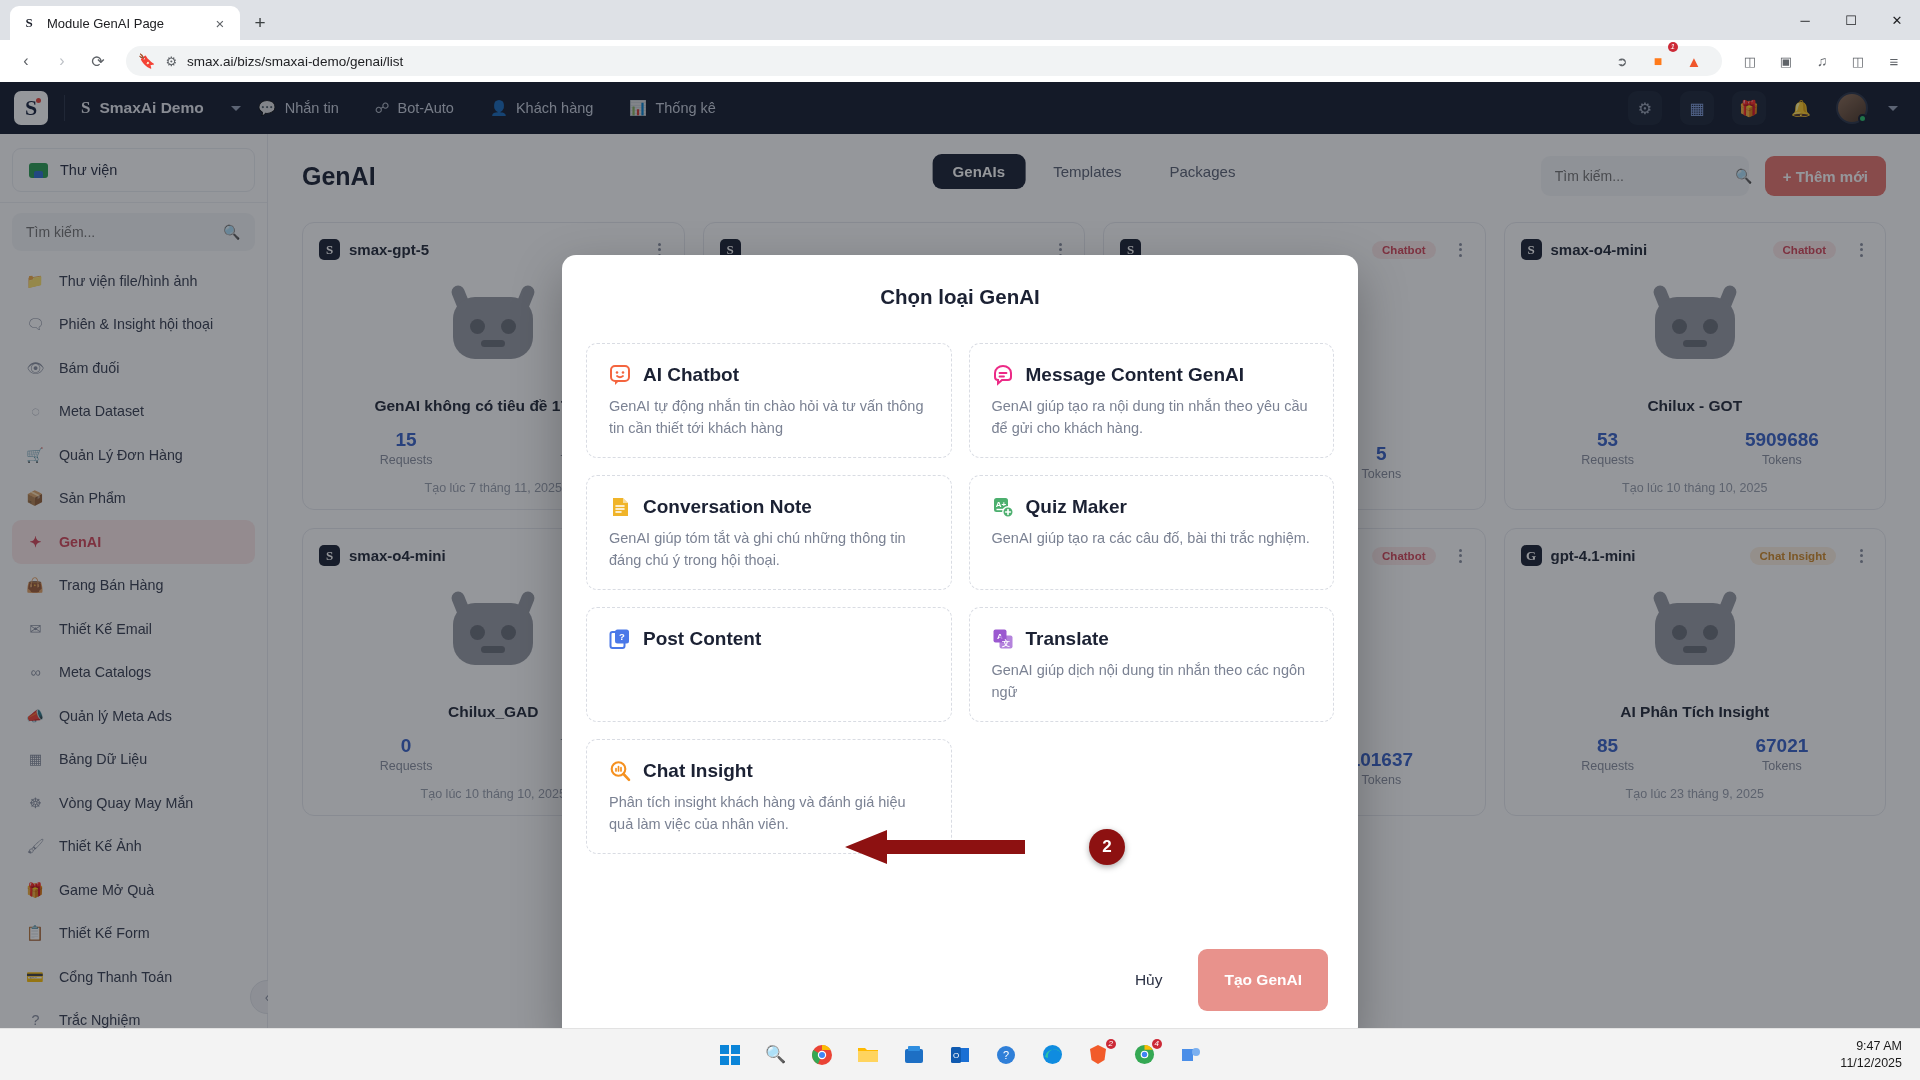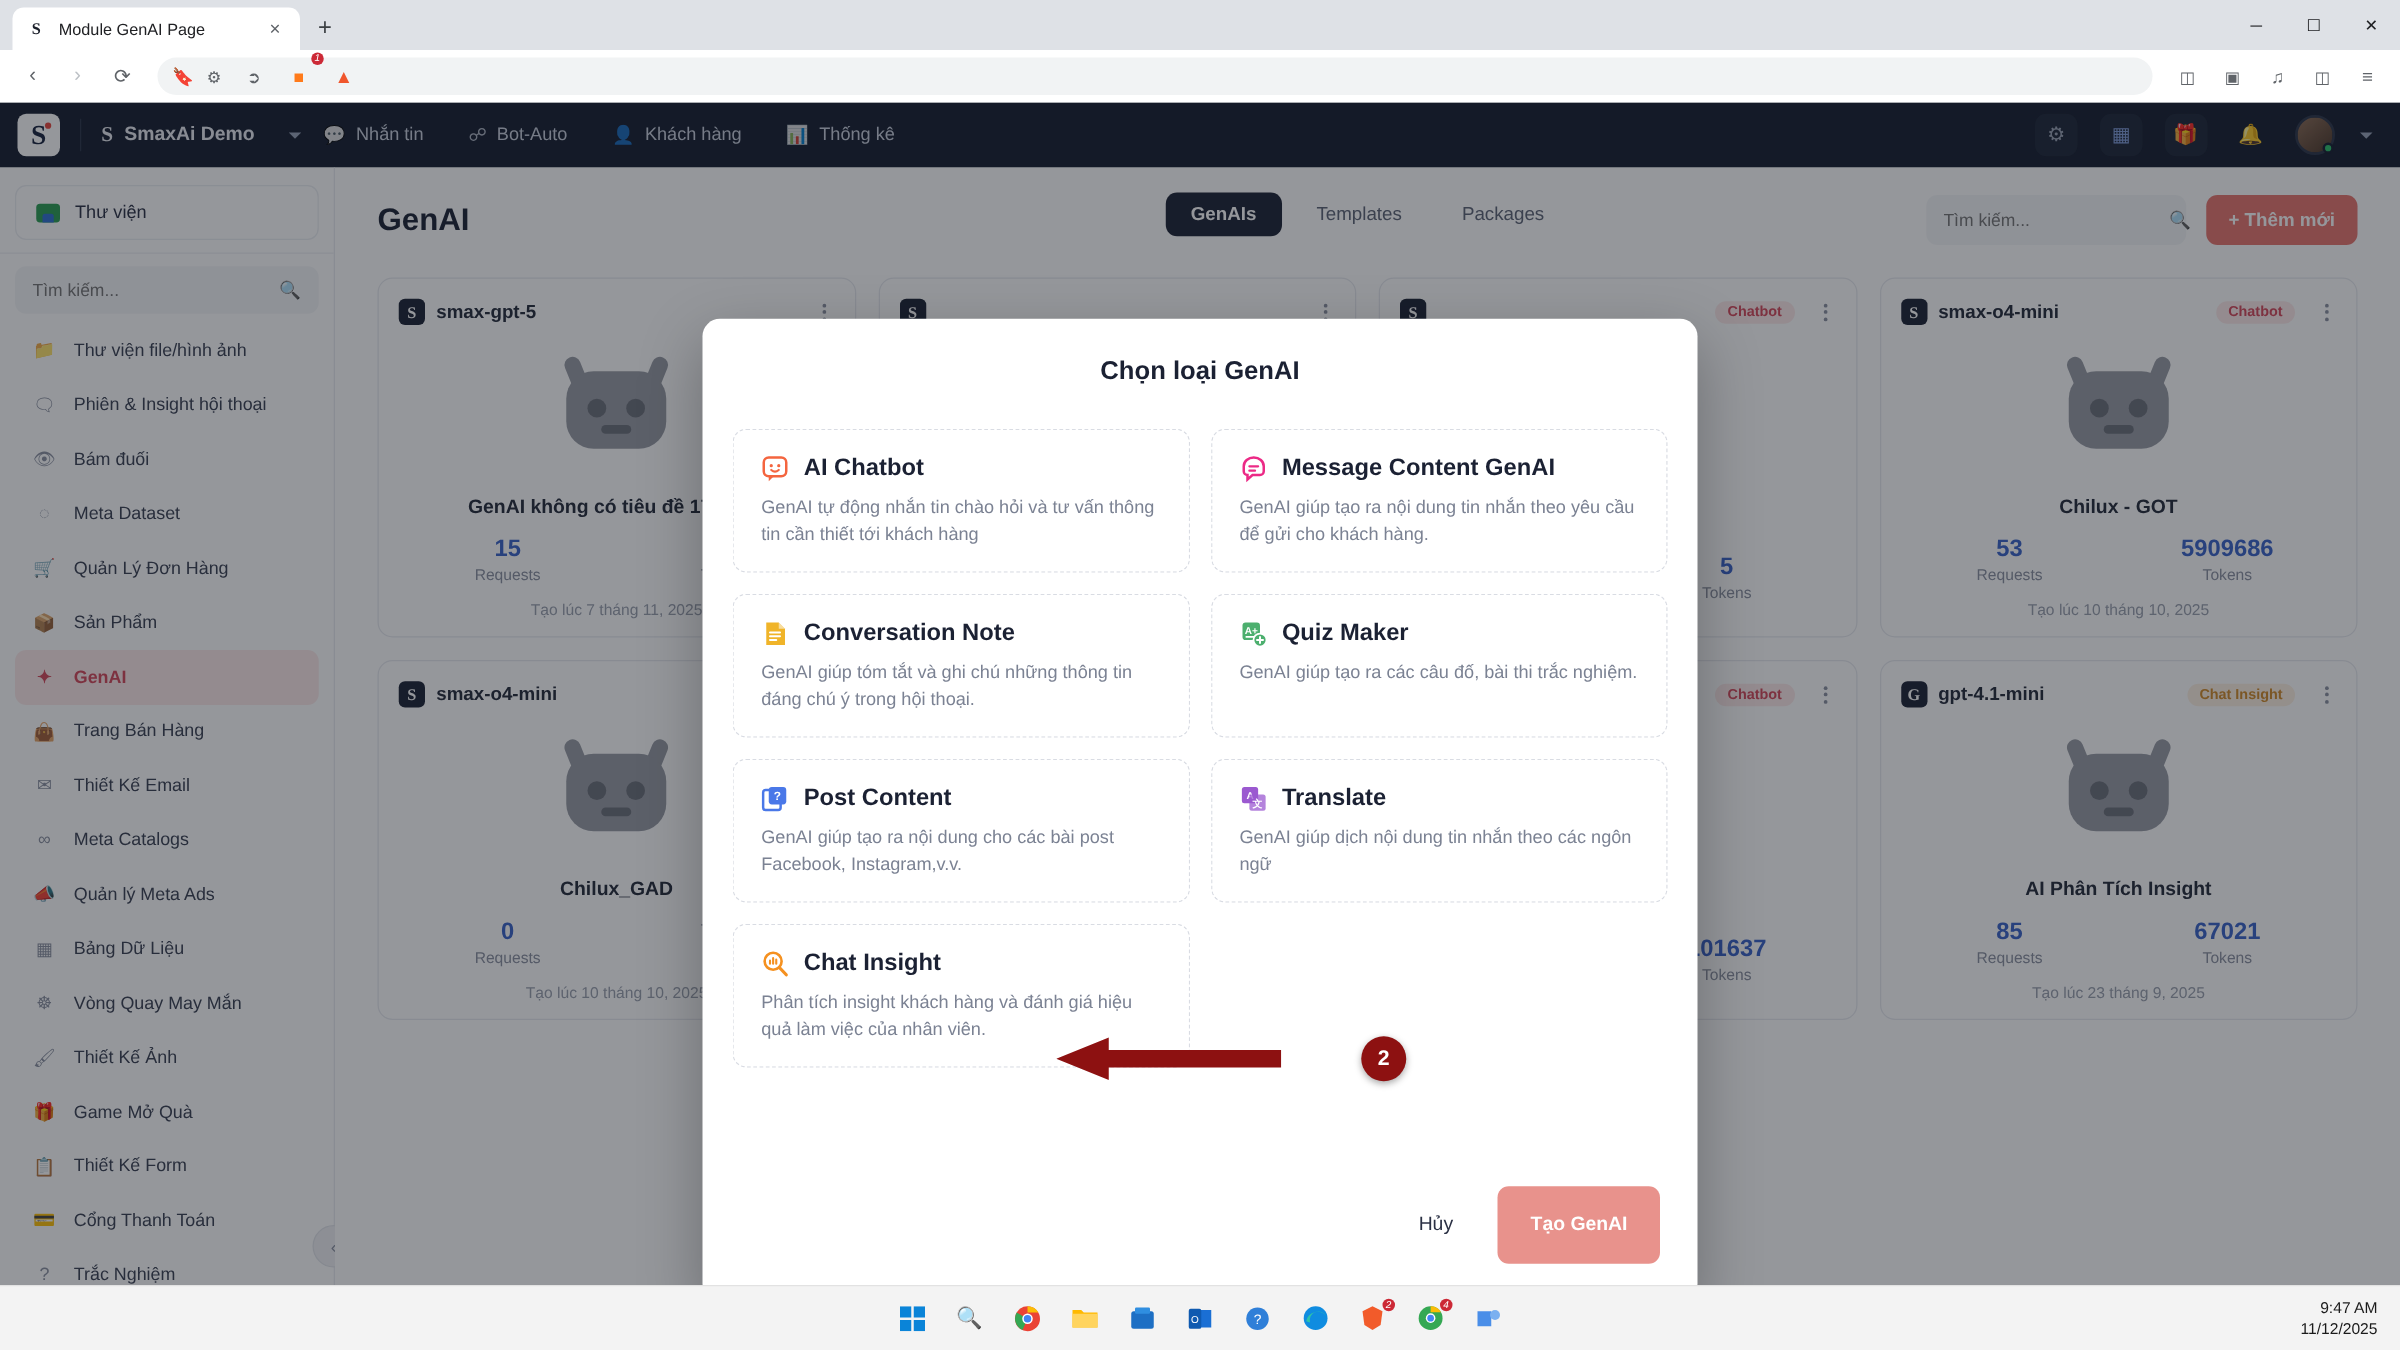--- a/index.html
+++ b/index.html
@@ -209,20 +209,21 @@
       <div class="winbtn close">✕</div>
     </div>
   </div>
   <div id="toolbar">
     <div class="tbtn">‹</div>
     <div class="tbtn disabled">›</div>
     <div class="tbtn">⟳</div>
     <div id="omnibox">
       <span style="color:#5f6368;font-size:14px;">🔖</span>
       <span style="color:#5f6368;font-size:13px;">⚙</span>
+      <span class="url">smax.ai/bizs/smaxai-demo/genai/list</span>
       <span class="omni-right">
         <span class="tbtn" style="font-size:13px;">➲</span>
         <span class="tbtn" style="position:relative;color:#ff7a1a;font-size:14px;">■
           <i class="badge-red">1</i>
         </span>
         <span class="tbtn" style="color:#f0562c;font-size:15px;">▲</span>
       </span>
     </div>
     <div class="tbtn" style="font-size:13px;">◫</div>
     <div class="tbtn" style="font-size:13px;">▣</div>
@@ -717,21 +718,20 @@
           <div class="opt-head">
             <span class="opt-ico">
               <svg width="22" height="22" viewBox="0 0 22 22">
                 <rect x="1.5" y="4" width="14" height="16" rx="2" fill="none" stroke="#4a78e8" stroke-width="2"></rect>
                 <rect x="6" y="1.5" width="14" height="14" rx="2.5" fill="#4a78e8"></rect>
                 <text x="13" y="12" font-size="9.5" fill="#fff" text-anchor="middle" font-family="Liberation Sans" font-weight="bold">?</text>
               </svg>
             </span>
             <span class="opt-name">Post Content</span>
           </div>
-          <div class="opt-desc">GenAI giúp tạo ra nội dung cho các bài post Facebook, Instagram,v.v.</div>
         </div>
         <div class="opt">
           <div class="opt-head">
             <span class="opt-ico">
               <svg width="22" height="22" viewBox="0 0 22 22">
                 <rect x="1.5" y="1.5" width="13" height="13" rx="2" fill="#9b59d0"></rect>
                 <text x="8" y="11" font-size="8" fill="#fff" text-anchor="middle" font-family="Liberation Sans" font-weight="bold">A</text>
                 <rect x="7.5" y="7.5" width="13" height="13" rx="2" fill="#9b59d0" opacity=".75"></rect>
                 <text x="14" y="17.5" font-size="8" fill="#fff" text-anchor="middle" font-family="Liberation Sans" font-weight="bold">文</text>
               </svg>

